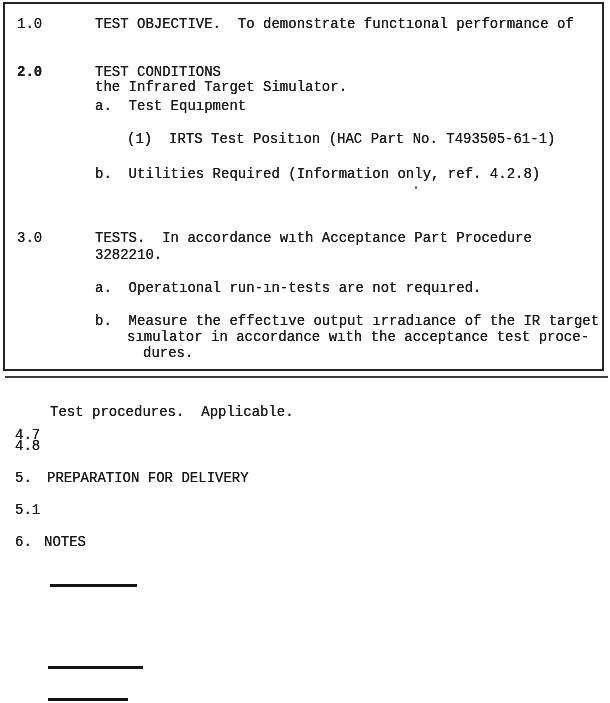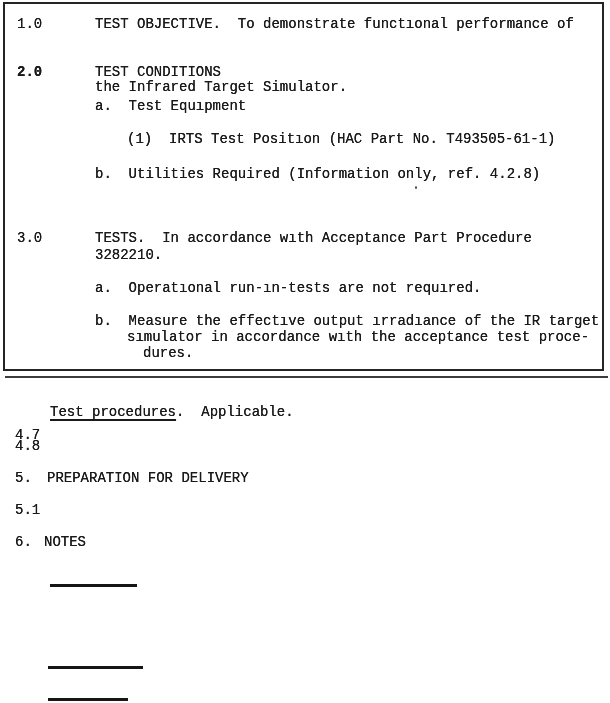--- a/index.html
+++ b/index.html
@@ -34,21 +34,20 @@
   }
   .box-shadow-line {
     position: absolute;
     left: 5px;
     top: 376px;
     width: 603px;
     height: 2px;
     background: #3c3c3c;
   }
   .u {
-    text-decoration: underline;
     text-underline-offset: 3px;
     text-decoration-thickness: 1.5px;
   }
   .rule {
     position: absolute;
     height: 3px;
     background: #151515;
   }
   .artifact-dot {
     position: absolute;

